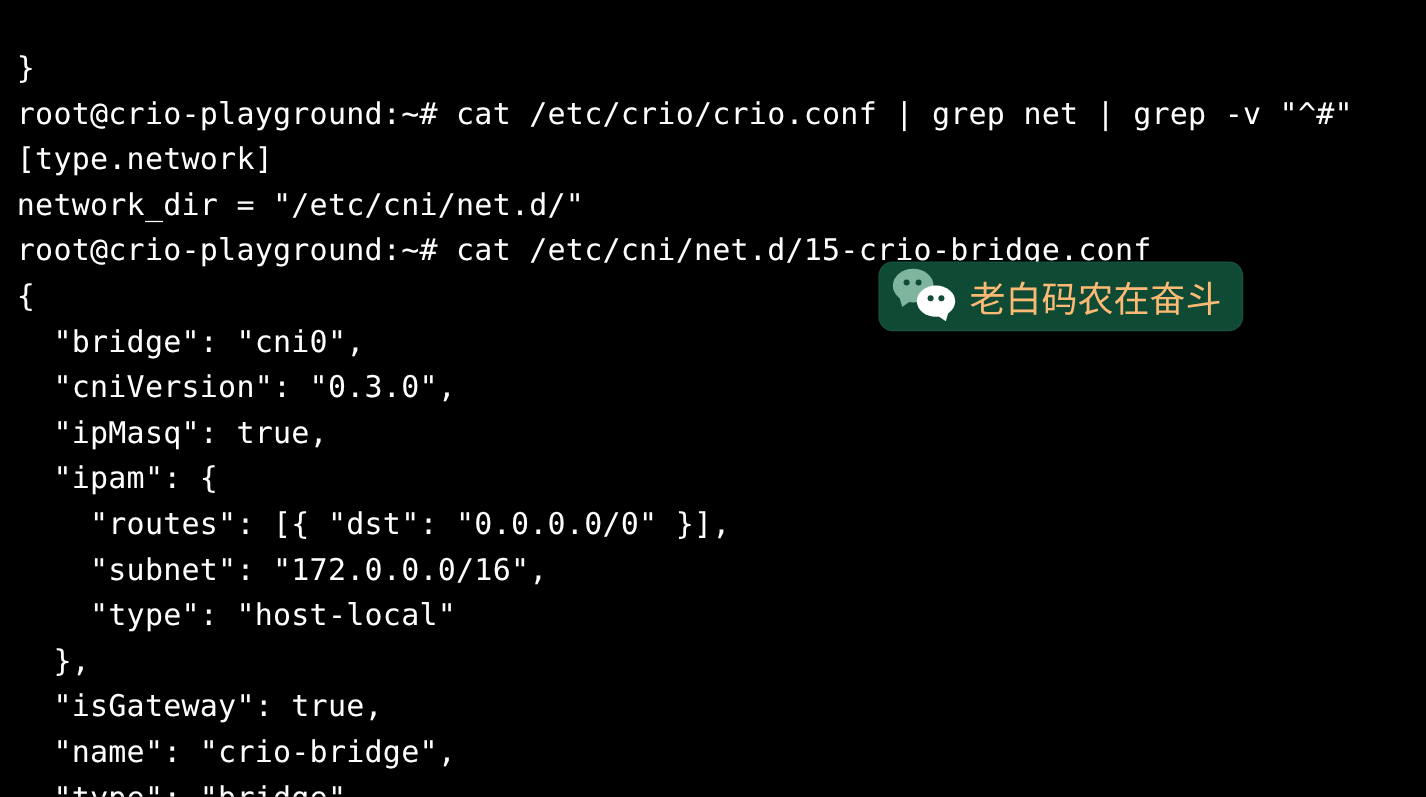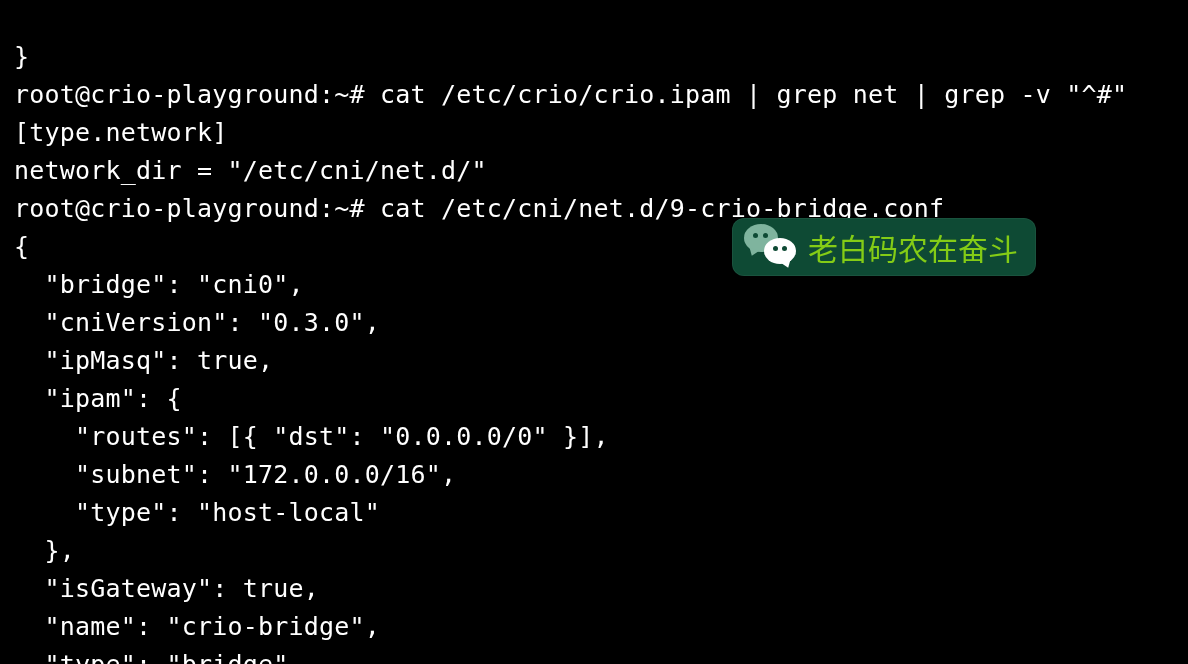--- a/index.html
+++ b/index.html
@@ -17,21 +17,21 @@
     color: #ffffff;
     white-space: pre;
     padding: 0 14px;
     letter-spacing: 0.2px;
   }
   .watermark {
     position: absolute;
     top: 218px;
     left: 732px;
     background: #0e4a34;
-    color: #84cc16;
+    color: #fdba74;
     border-radius: 12px;
     display: flex;
     align-items: center;
     padding: 6px 18px 6px 12px;
     font-family: "PingFang SC", "Microsoft YaHei", "Noto Sans CJK SC", sans-serif;
     font-size: 30px;
     box-shadow: inset 0 0 0 1px rgba(255,255,255,0.05);
   }
   .watermark .bubble-wrap {
     position: relative;
@@ -96,24 +96,24 @@
     top: 8px;
   }
   .watermark .bubble-small .eye.e1 { left: 9px; }
   .watermark .bubble-small .eye.e2 { left: 18px; }
 </style>
 </head>
 <body>
 
 <div class="terminal">
 <span>}</span>
-<span>root@crio-playground:~# cat /etc/crio/crio.ipam | grep net | grep -v "^#"</span>
+<span>root@crio-playground:~# cat /etc/crio/crio.conf | grep net | grep -v "^#"</span>
 <span>[type.network]</span>
 <span>network_dir = "/etc/cni/net.d/"</span>
-<span>root@crio-playground:~# cat /etc/cni/net.d/9-crio-bridge.conf</span>
+<span>root@crio-playground:~# cat /etc/cni/net.d/15-crio-bridge.conf</span>
 <span>{</span>
 <span>  "bridge": "cni0",</span>
 <span>  "cniVersion": "0.3.0",</span>
 <span>  "ipMasq": true,</span>
 <span>  "ipam": {</span>
 <span>    "routes": [{ "dst": "0.0.0.0/0" }],</span>
 <span>    "subnet": "172.0.0.0/16",</span>
 <span>    "type": "host-local"</span>
 <span>  },</span>
 <span>  "isGateway": true,</span>

